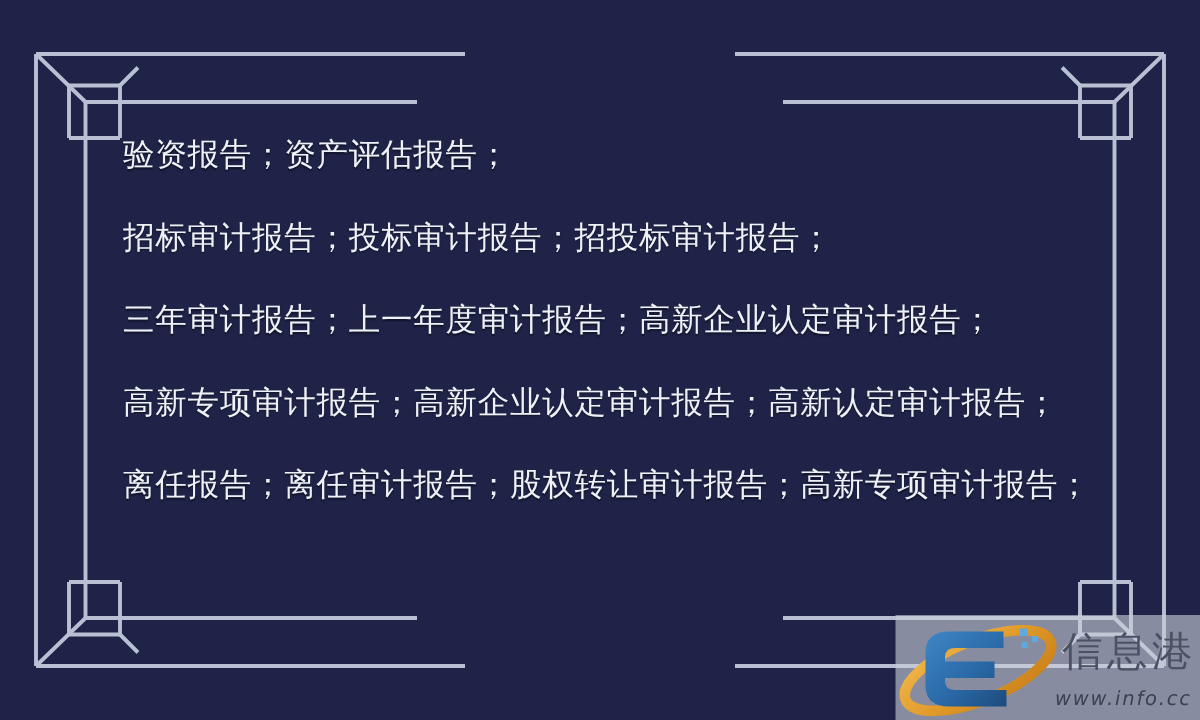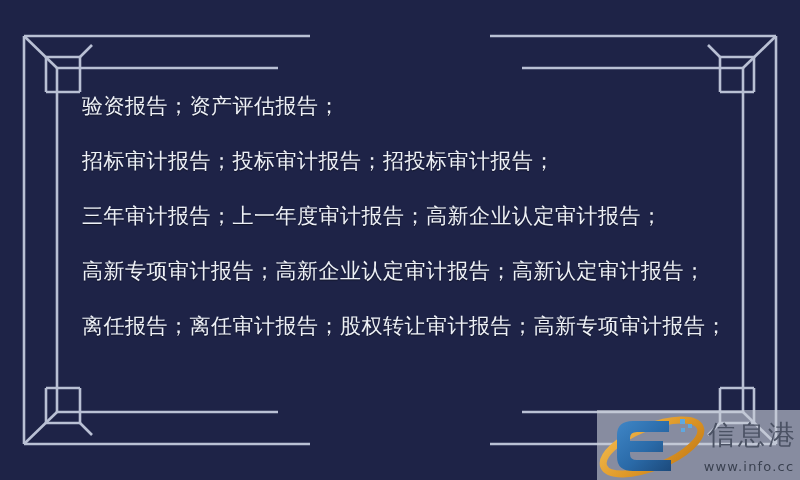--- a/index.html
+++ b/index.html
@@ -42,21 +42,21 @@
     width: 660px;
   }
 
   .text-line {
     color: #eef1f7;
     font-size: 21px;
     line-height: 55px;
     height: 55px;
     white-space: nowrap;
     letter-spacing: 0.5px;
-    font-family: Liberation Sans, sans-serif;
+    font-family: Liberation Mono, monospace;
     text-shadow: 0 1px 1px rgba(0,0,0,0.45);
   }
 
   
   #watermark {
     position: absolute;
     left: 597px;
     top: 410px;
     width: 203px;
     height: 70px;
@@ -91,20 +91,21 @@
     left: 100px;
     top: 47px;
     width: 104px;
     height: 19px;
     color: #3a4150;
     font-size: 13px;
     line-height: 19px;
     letter-spacing: 1.2px;
     text-align: center;
     font-family: "DejaVu Sans", "Liberation Sans", sans-serif;
+    font-style: italic;
   }
 </style>
 </head>
 <body>
 
 <div id="stage">
 
   <svg id="frame" viewBox="0 0 800 480" xmlns="http://www.w3.org/2000/svg">
     <g stroke="#b9c0d4" stroke-width="2.6" fill="none" stroke-linecap="butt">
 

